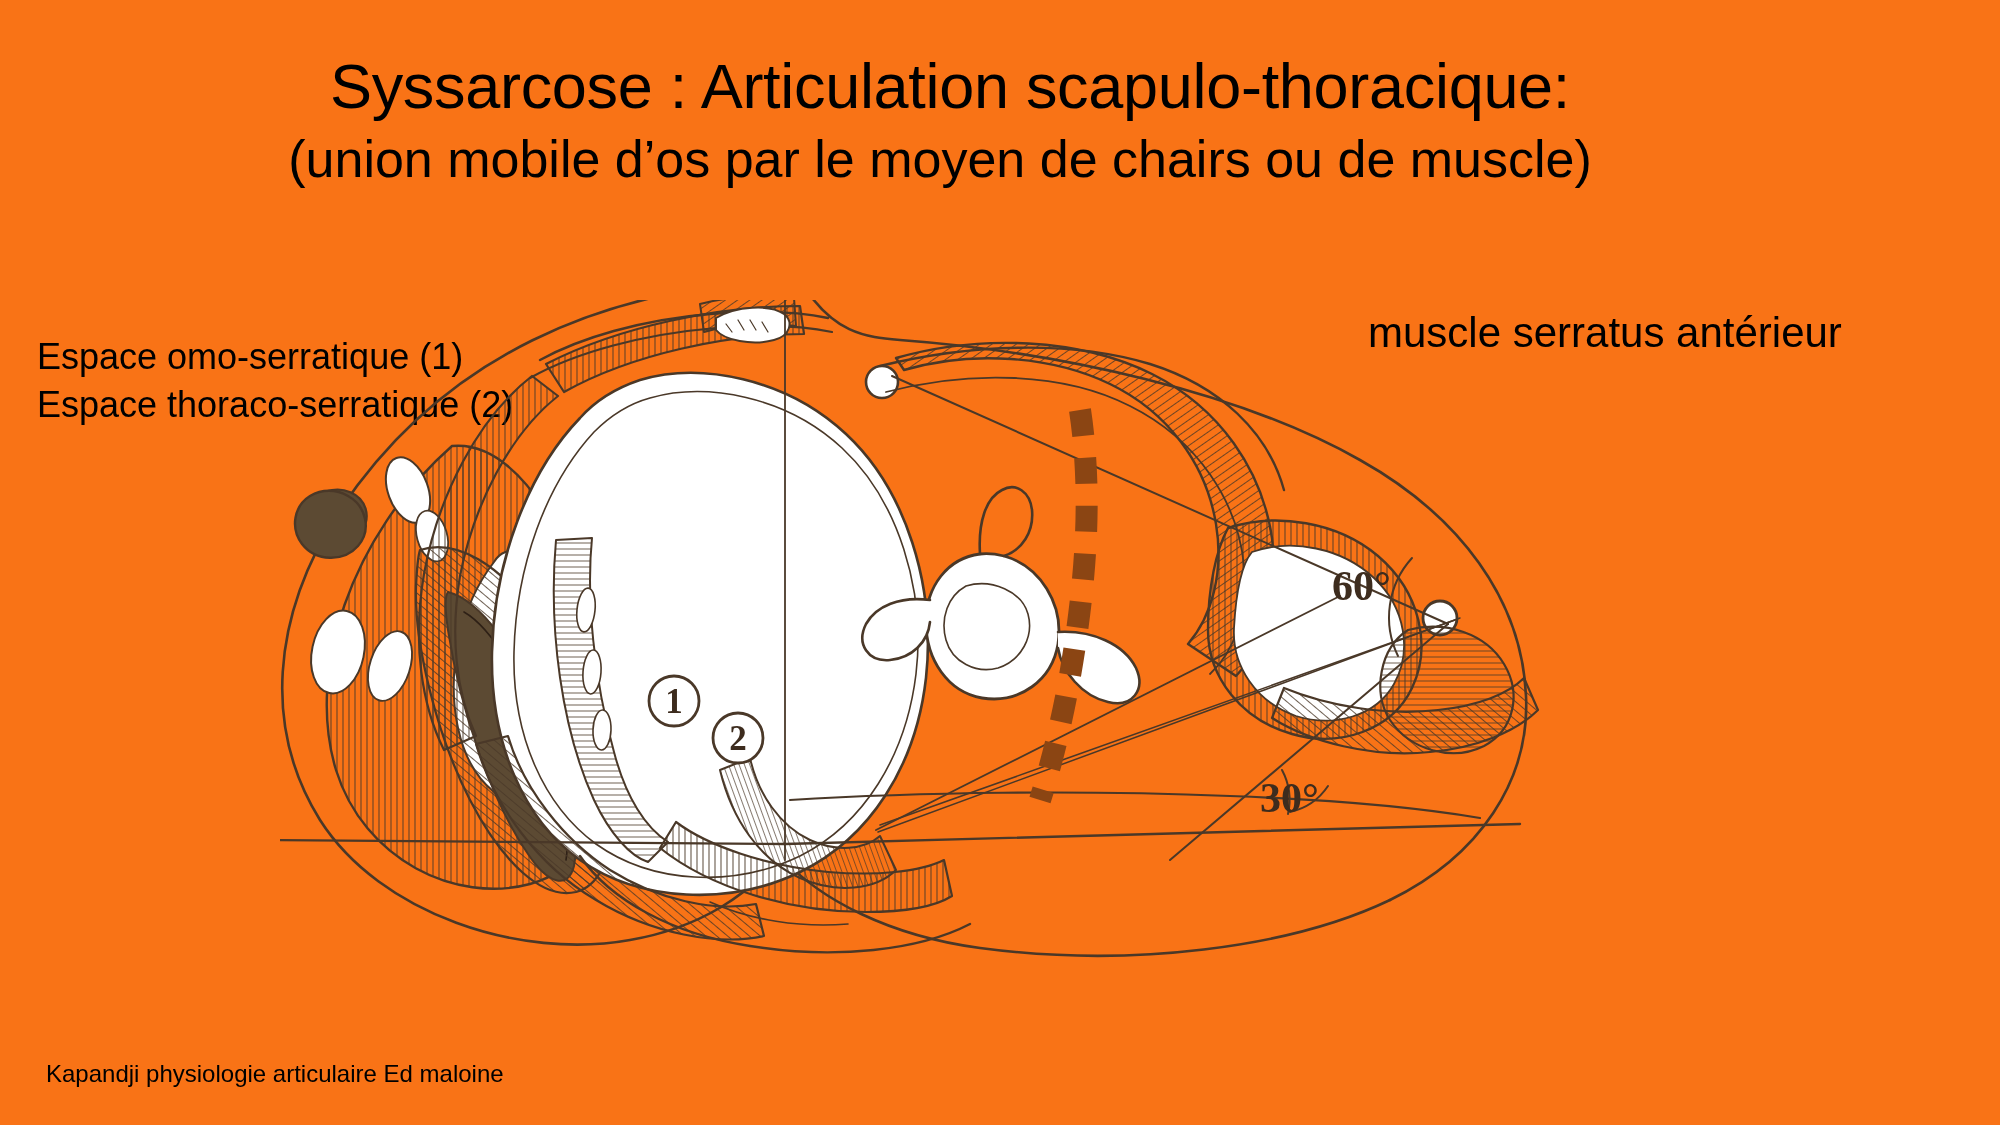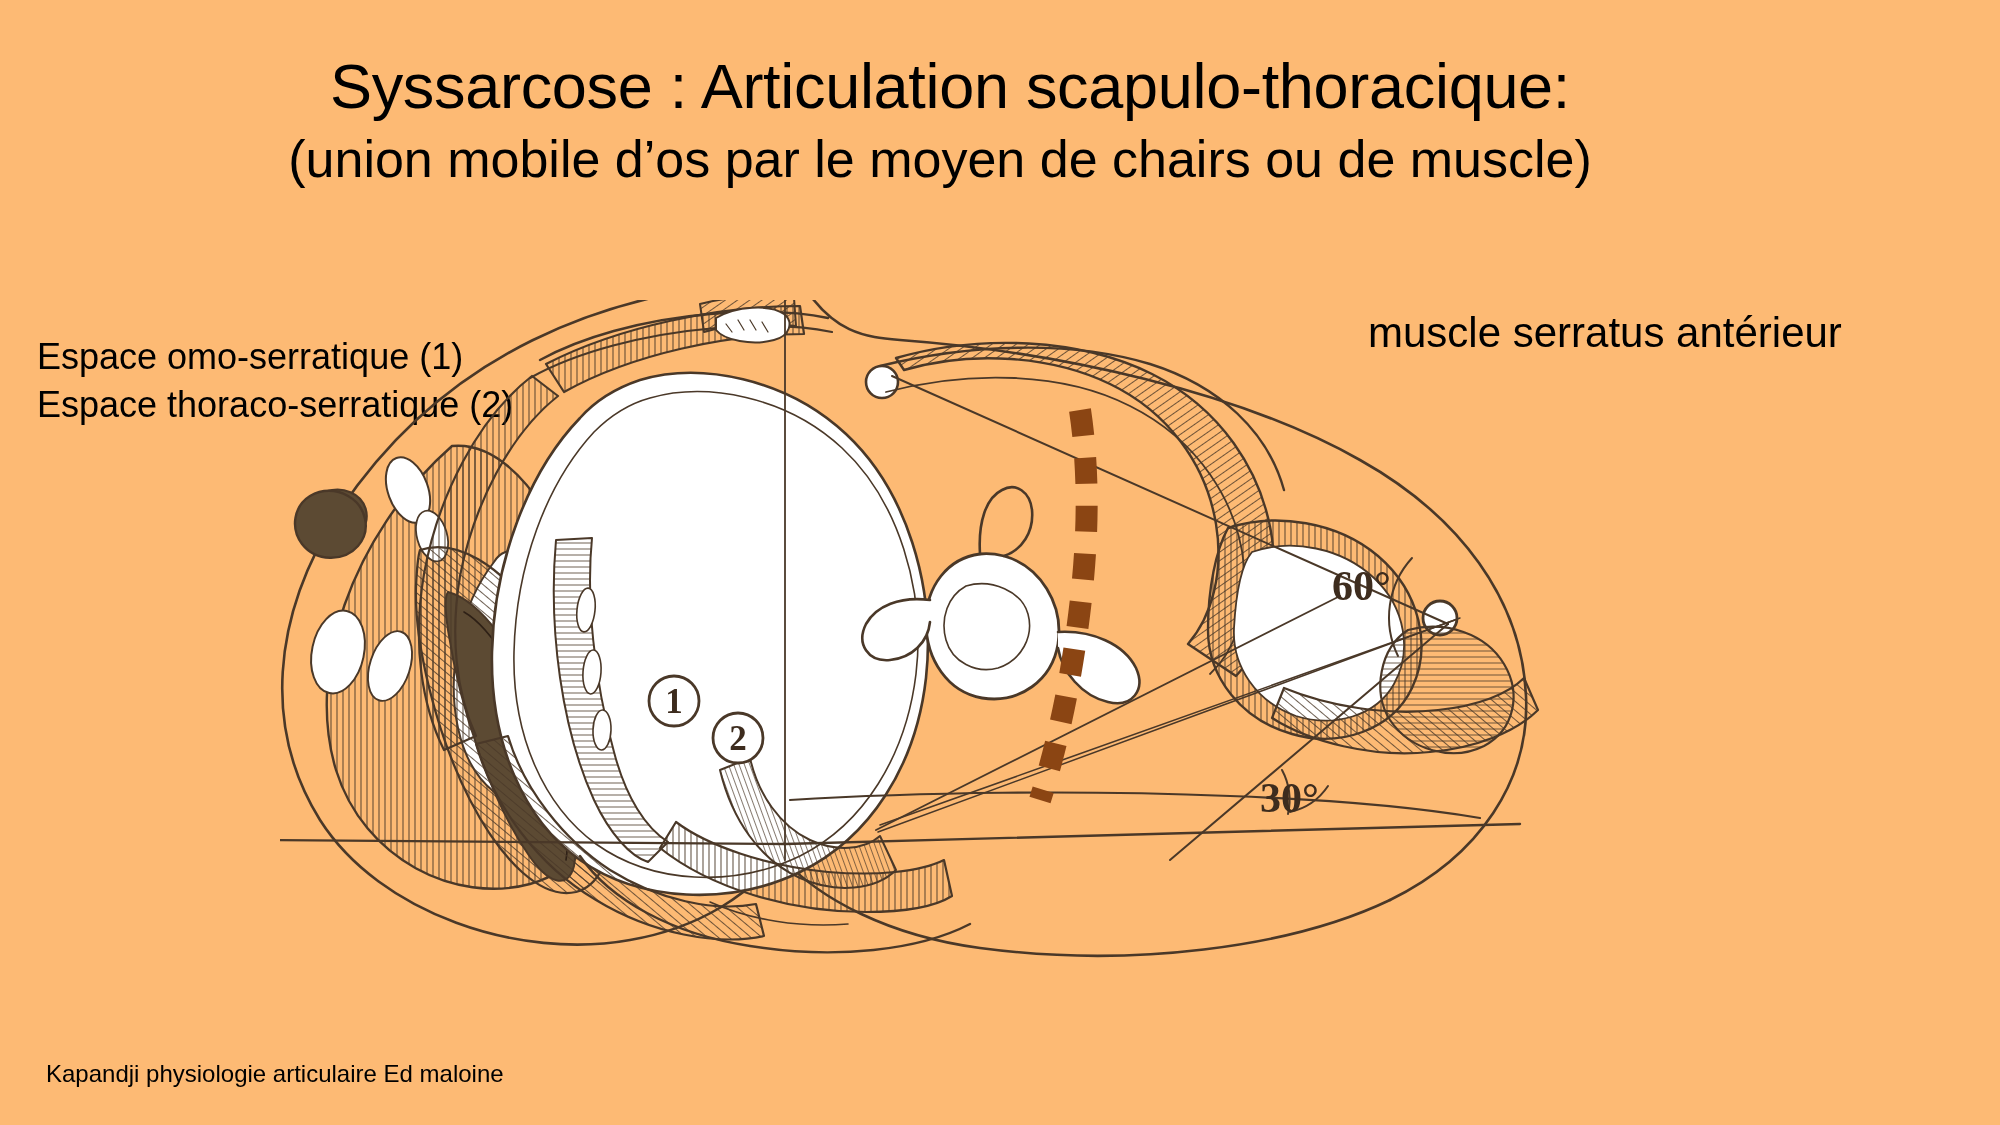--- a/index.html
+++ b/index.html
@@ -4,21 +4,21 @@
 <style>
   html, body {
     margin: 0;
     padding: 0;
     background: #ffffff;
   }
   #slide {
     position: relative;
     width: 2000px;
     height: 1125px;
-    background: #fdba74;
+    background: #f97316;
     overflow: hidden;
     font-family: "Liberation Sans", sans-serif;
     color: #000000;
   }
 
   
   #title-block {
     position: absolute;
     left: 0;
     top: 52px;

